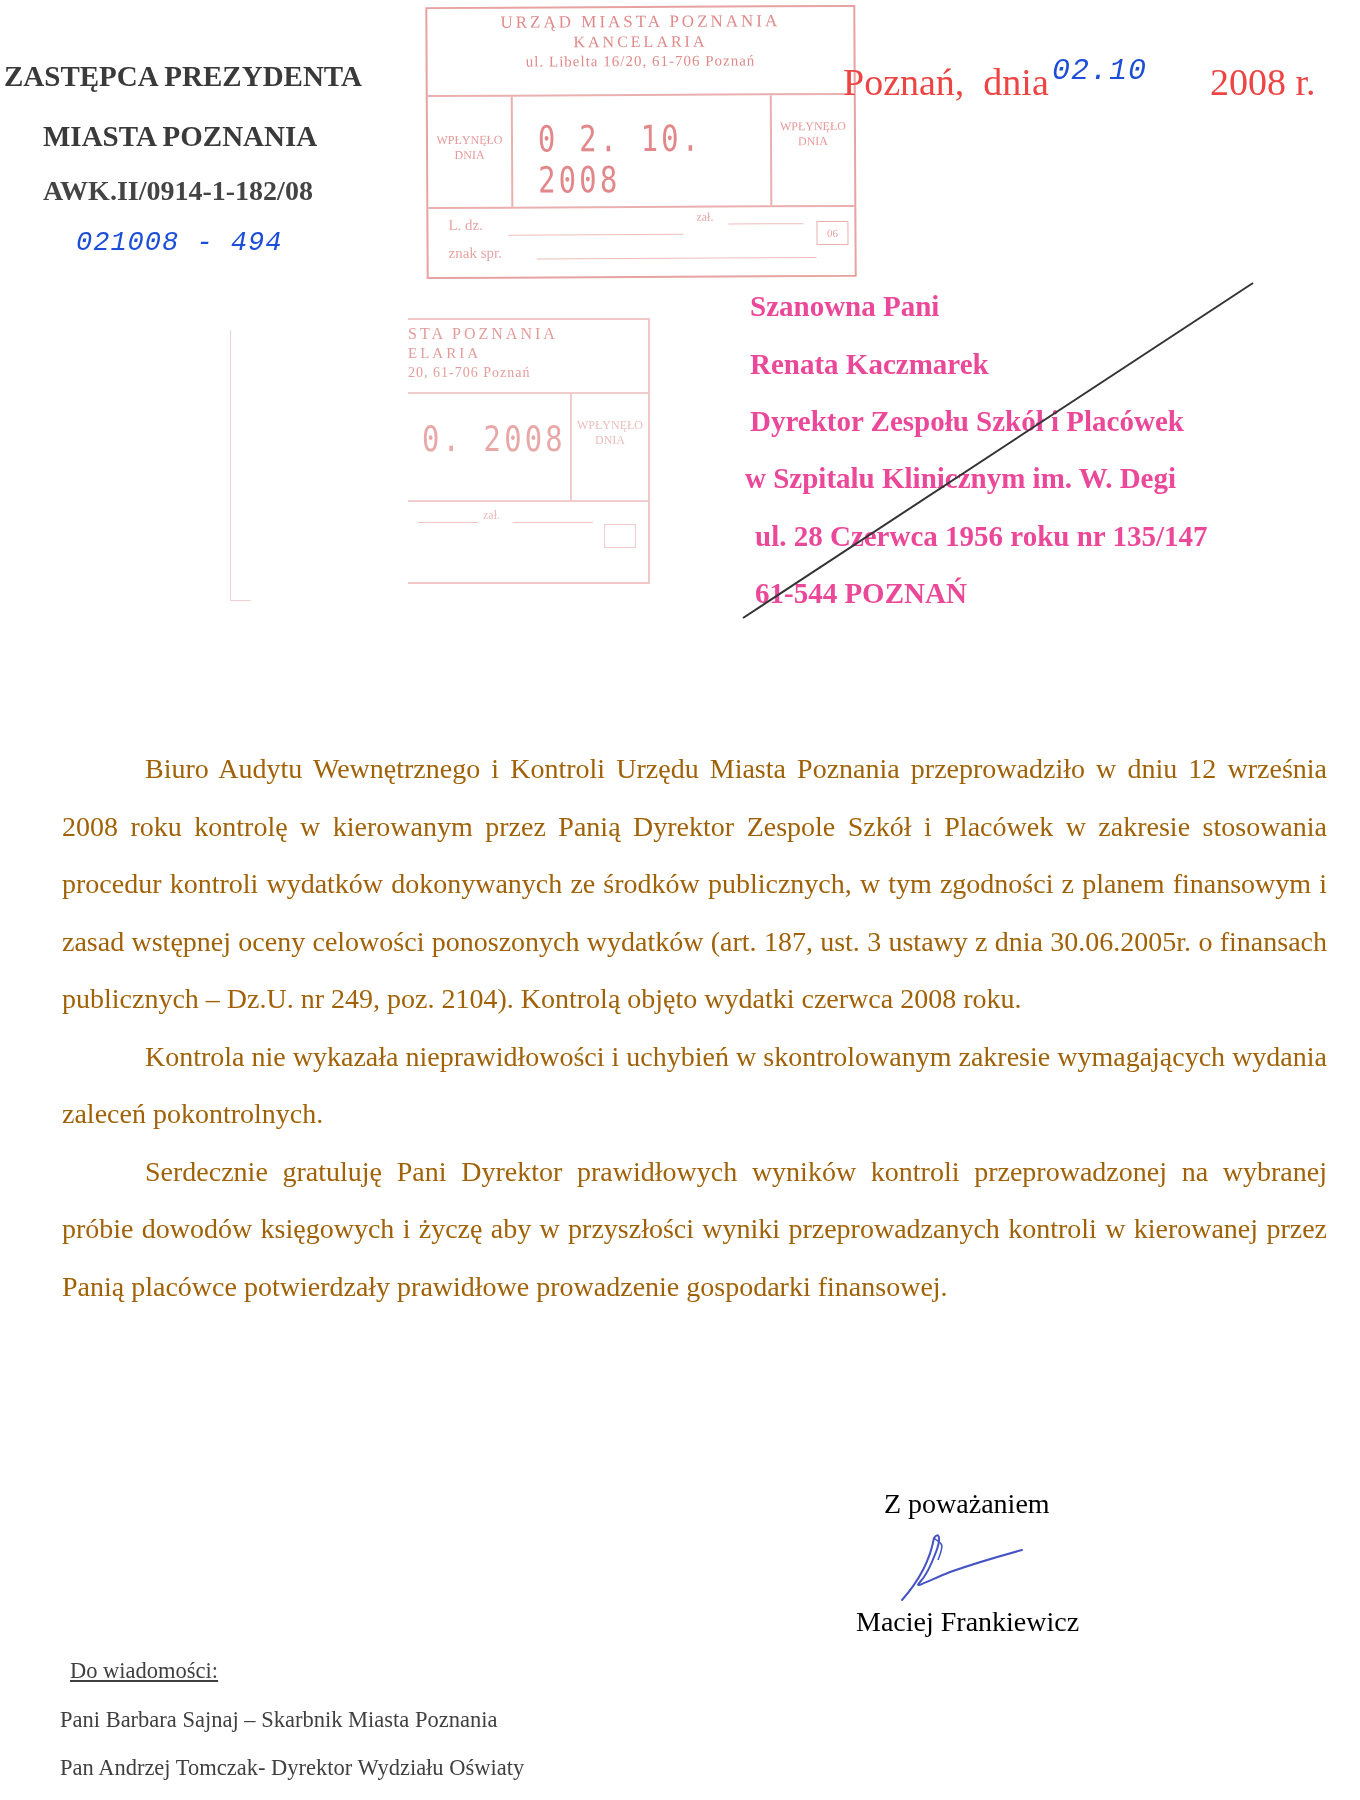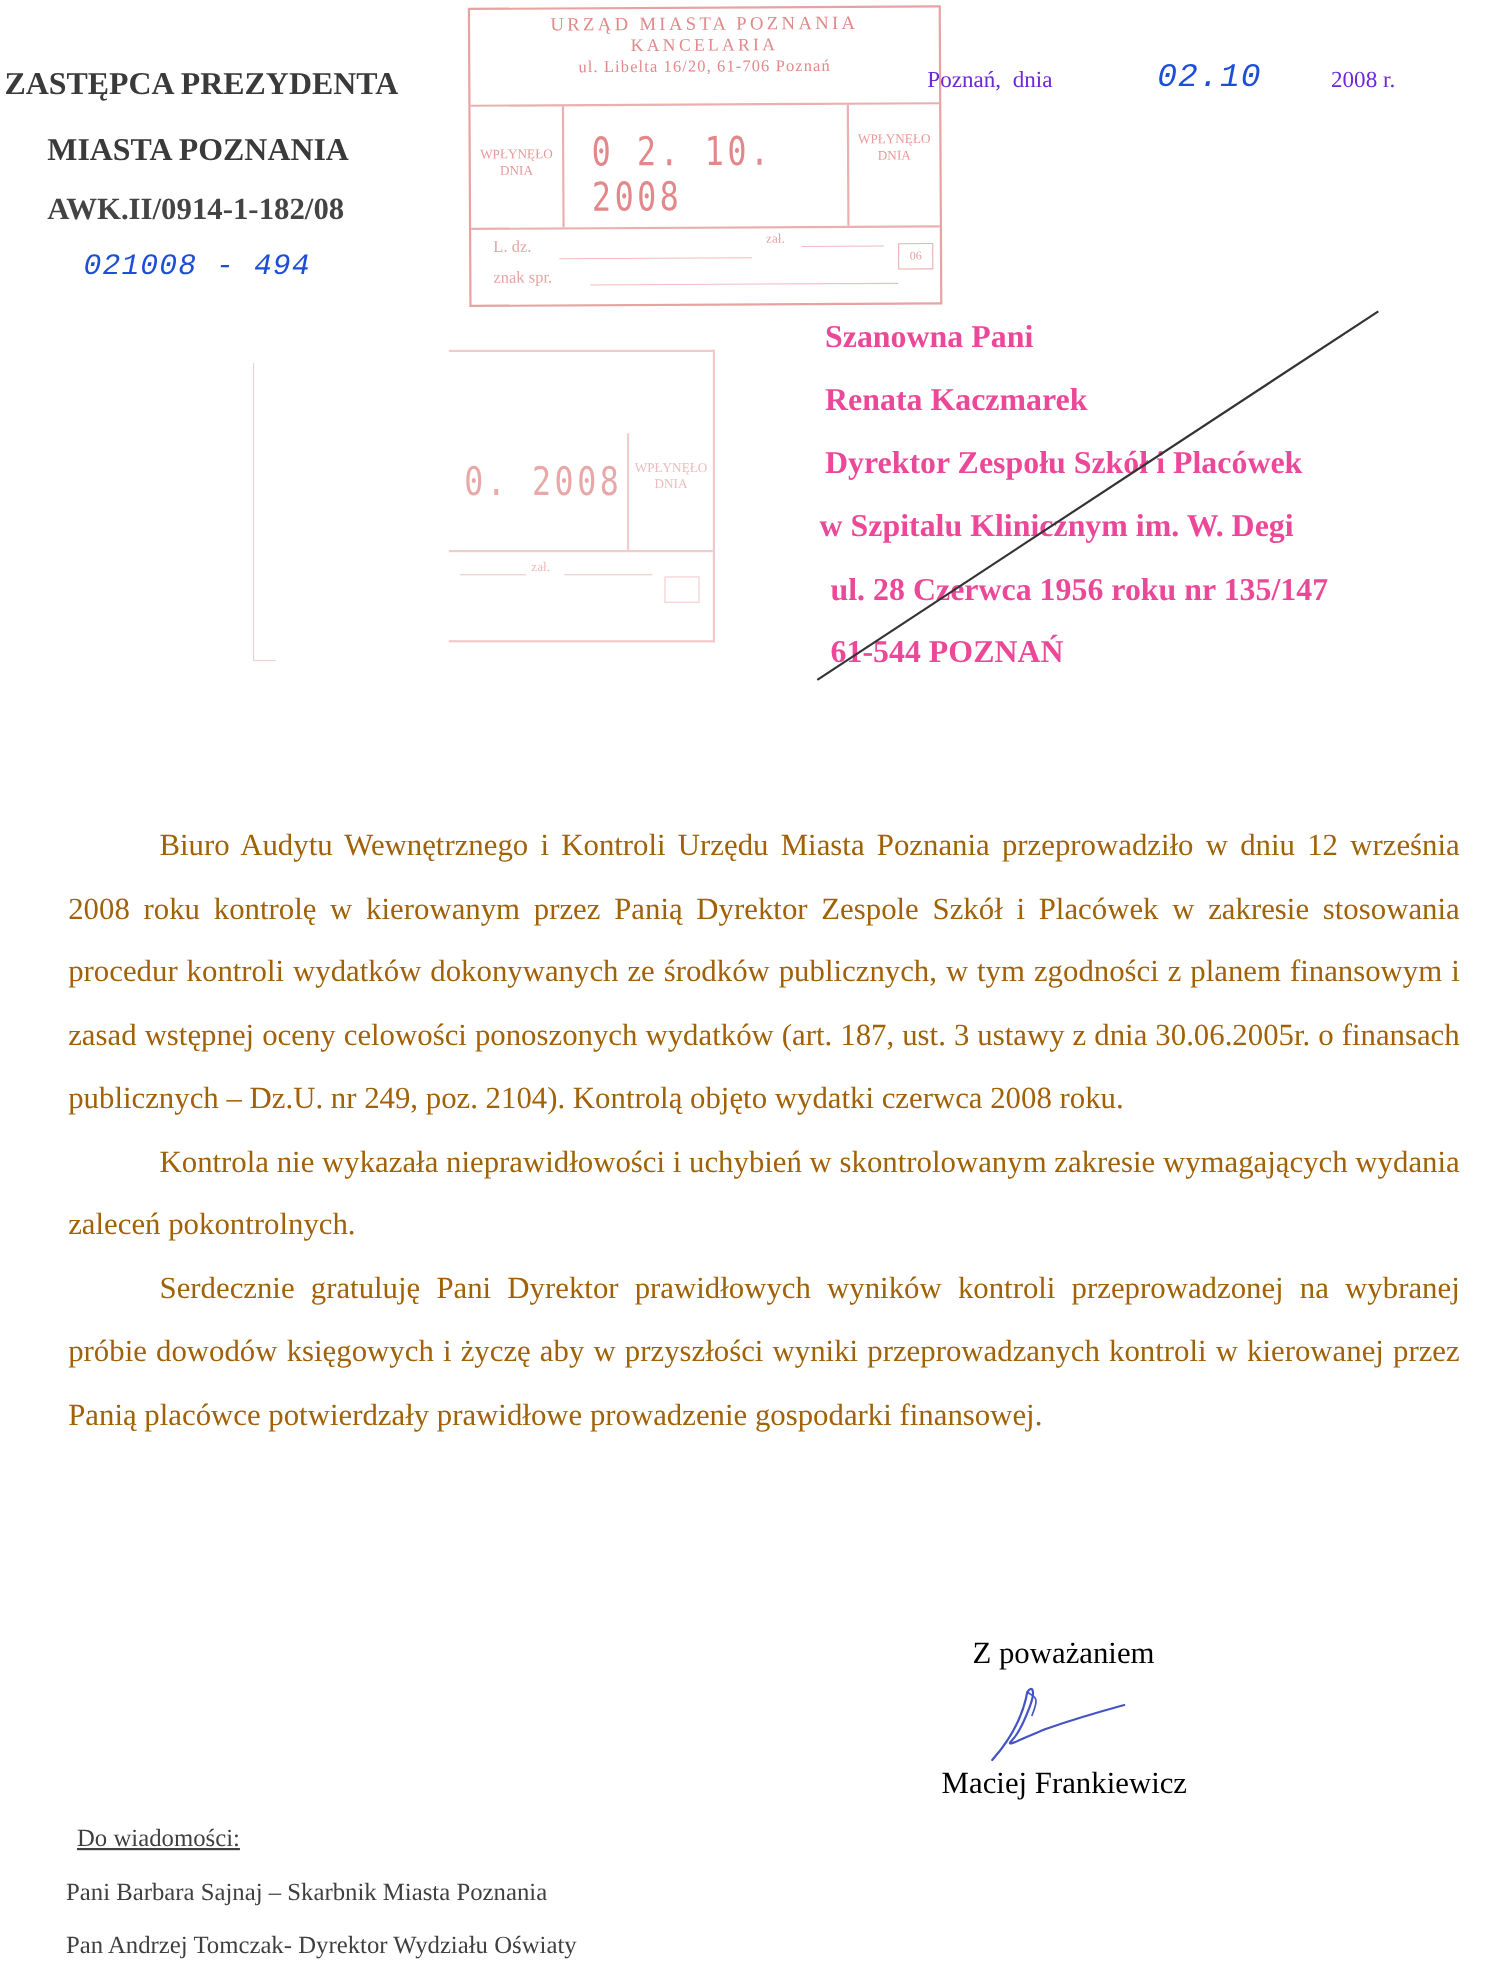--- a/index.html
+++ b/index.html
@@ -5,21 +5,21 @@
   html, body { margin: 0; padding: 0; }
   body {
     width: 1360px; height: 1800px; position: relative; overflow: hidden;
     background: #ffffff; color: #3c3c3c;
     font-family: "Liberation Serif", "DejaVu Serif", serif;
   }
   .abs { position: absolute; white-space: nowrap; }
   .hdr-bold { font-weight: bold; font-size: 29px; color: #3a3a3a; }
   .hdr-ref { font-size: 28px; color: #444; font-weight: bold; }
   .hand { font-family: Liberation Mono, monospace; font-style: italic; color: #1d4ed8; font-size: 27px; letter-spacing: 1px; }
-  .date-line { font-size: 21px; color: #6d28d9; }
+  .date-line { font-size: 38px; color: #ef4444; }
   .addr { font-weight: bold; font-size: 29px; color: #ec4899; }
   .body-text {
     position: absolute; left: 62px; width: 1265px;
     font-size: 28px; line-height: 57.5px; color: #a16207;
     text-align: justify; text-align-last: left;
   }
   .para { margin: 0; text-indent: 83px; }
   .closing { font-size: 28px; color: #000000; }
   .cc { font-size: 22.5px; color: #3f3f3f; }
   .underline { text-decoration: underline; margin-left: 10px; }
@@ -77,20 +77,25 @@
     <span class="st-zal">zał.</span>
     <span class="st-zal-line"></span>
     <span class="st-box">06</span>
     <span class="st-znak">znak spr.</span>
     <span class="st-znak-line"></span>
   </div>
 </div>
 
 <div class="faint-frame"></div>
 <div class="stamp stamp2" style="left:408px; top:318px; width:240px; height:262px; border-left:none; border-color:#f0c0c0;">
+  <div class="st-top" style="height:72px; text-align:left; border-color:#f0c4c4;">
+    <div class="st-line1" style="font-size:16px;">STA POZNANIA</div>
+    <div class="st-line2" style="font-size:15px;">ELARIA</div>
+    <div class="st-line3" style="font-size:14px;">20, 61-706 Poznań</div>
+  </div>
   <div class="st-mid" style="top:74px; height:106px; border-color:#f0c4c4;">
     <div class="st-date" style="left:14px; top:24px; color:#e59a9a;">0. 2008</div>
     <div class="st-right" style="width:78px; border-color:#f0c4c4; color:#eab0b0;">
       <div>WPŁYNĘŁO</div>
       <div>DNIA</div>
     </div>
   </div>
   <div class="st-bot" style="top:182px;">
     <span class="st-zal-line" style="left:10px; width:60px; top:20px;"></span>
     <span class="st-zal" style="left:75px; top:6px; color:#eab0b0;">zał.</span>

